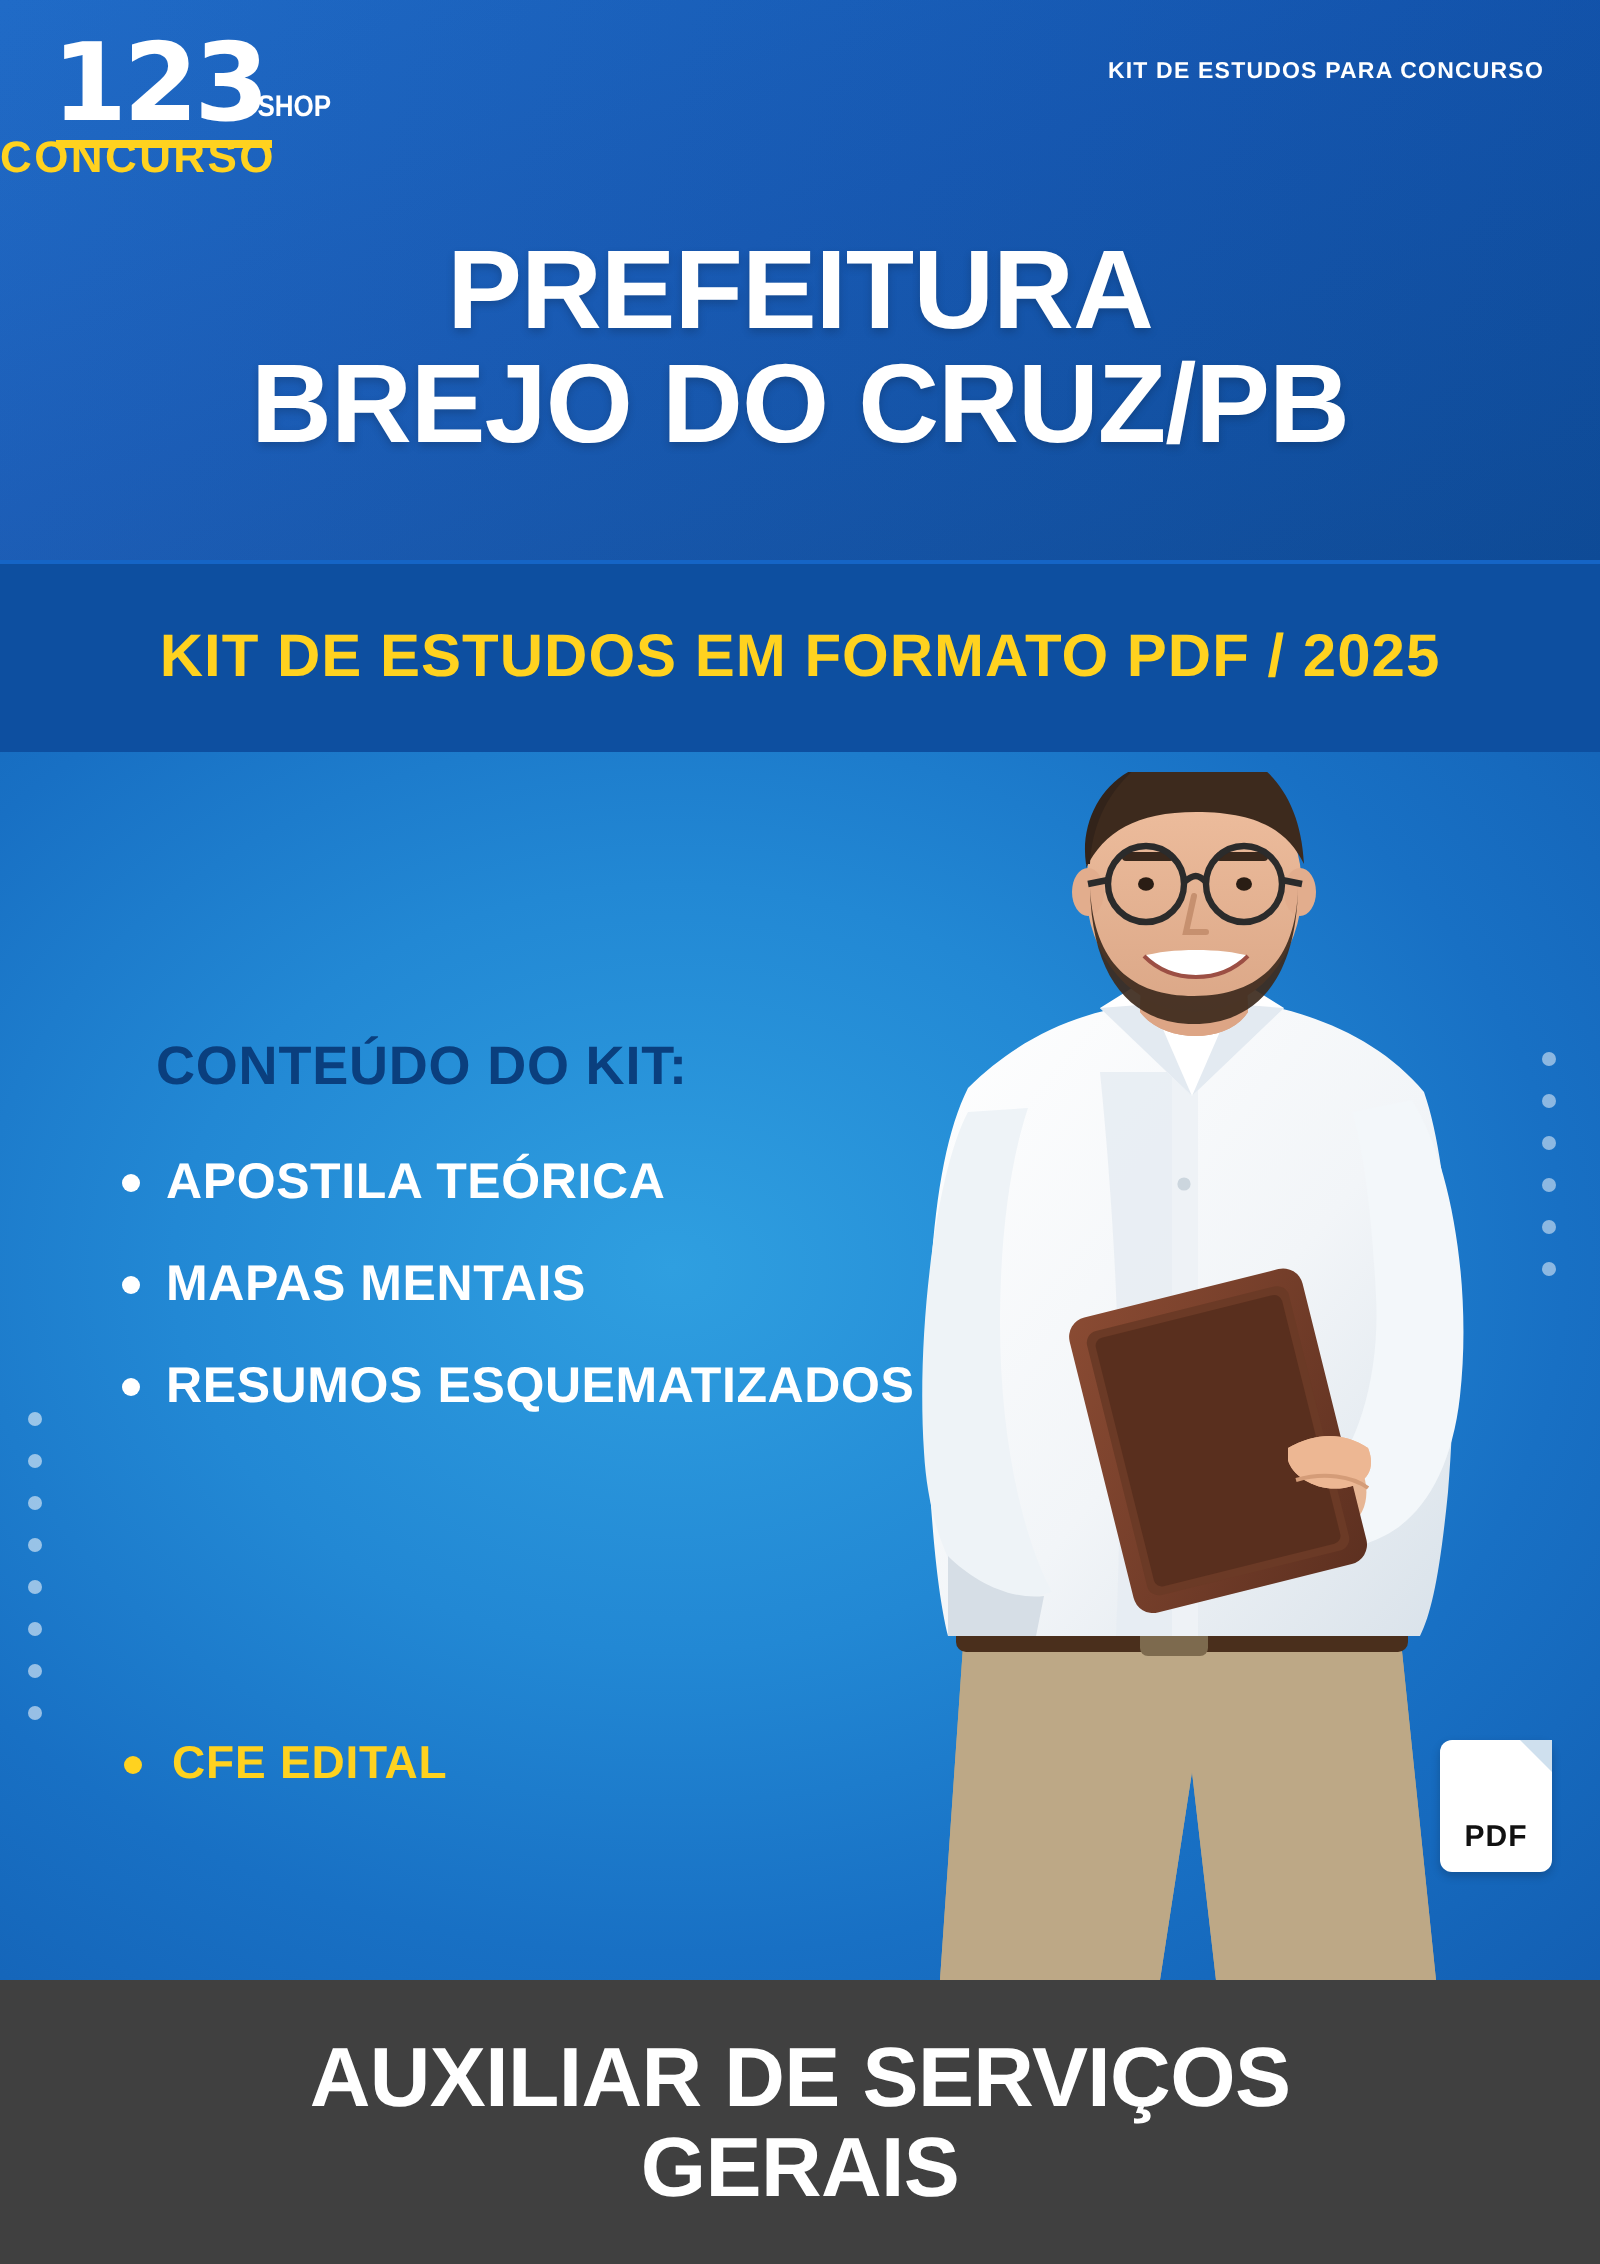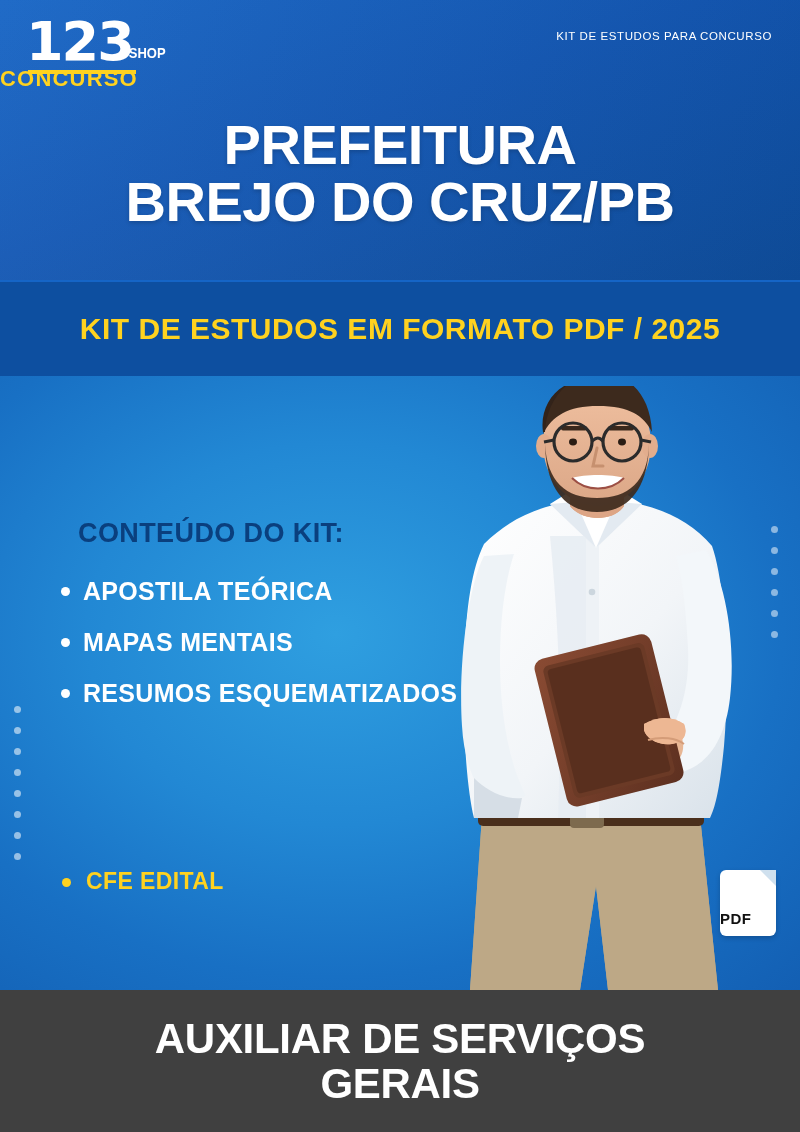--- a/index.html
+++ b/index.html
@@ -66,21 +66,21 @@
     width: 108px;
     height: 4px;
     background: #ffd21f;
   }
 
   .kit-top-right {
     position: absolute;
     right: 28px;
     top: 30px;
     font-size: 11.5px;
-    font-weight: normal;
+    font-weight: bold;
     letter-spacing: 0.6px;
     color: #ffffff;
     z-index: 5;
     margin-left: 35px;
   }
 
   .concurso-label {
     position: absolute;
     top: 66px;
     width: 800px;
@@ -232,21 +232,21 @@
     top: 0;
     width: 0;
     height: 0;
     border-left: 16px solid transparent;
     border-top: 16px solid #cfe0ee;
   }
   .pdf-badge .lbl {
     position: absolute;
     bottom: 9px;
     width: 100%;
-    text-align: left;
+    text-align: center;
     font-size: 15px;
     font-weight: bold;
     color: #111111;
     letter-spacing: 0.5px;
   }
 
   
   .person {
     position: absolute;
     left: 400px;

